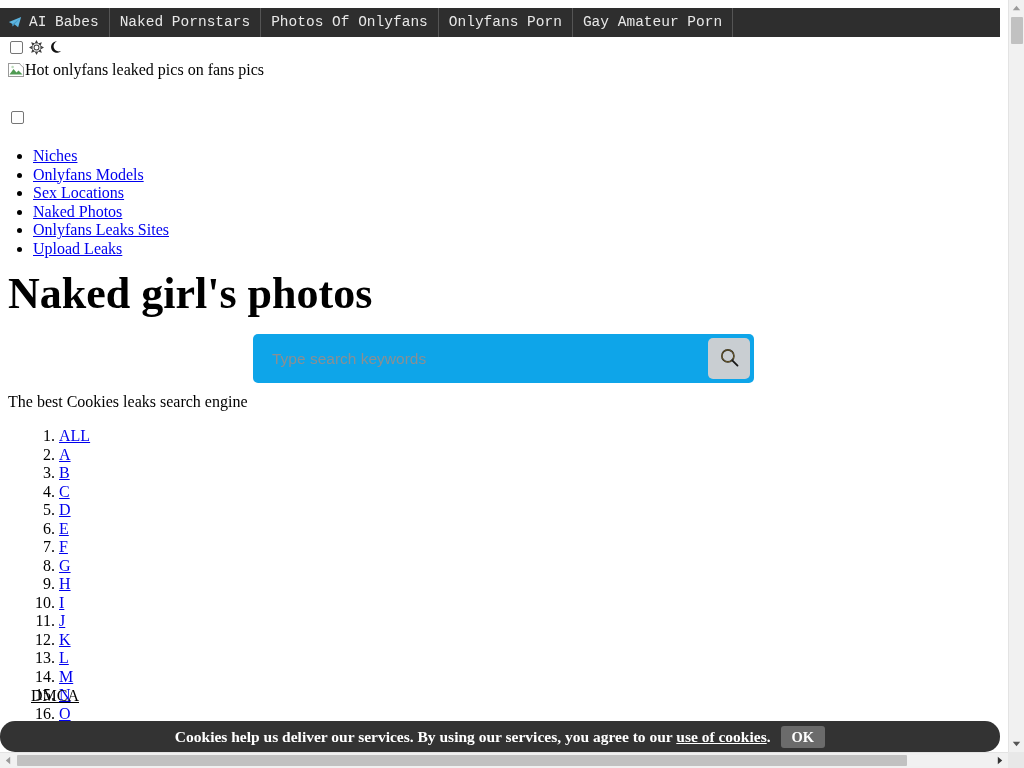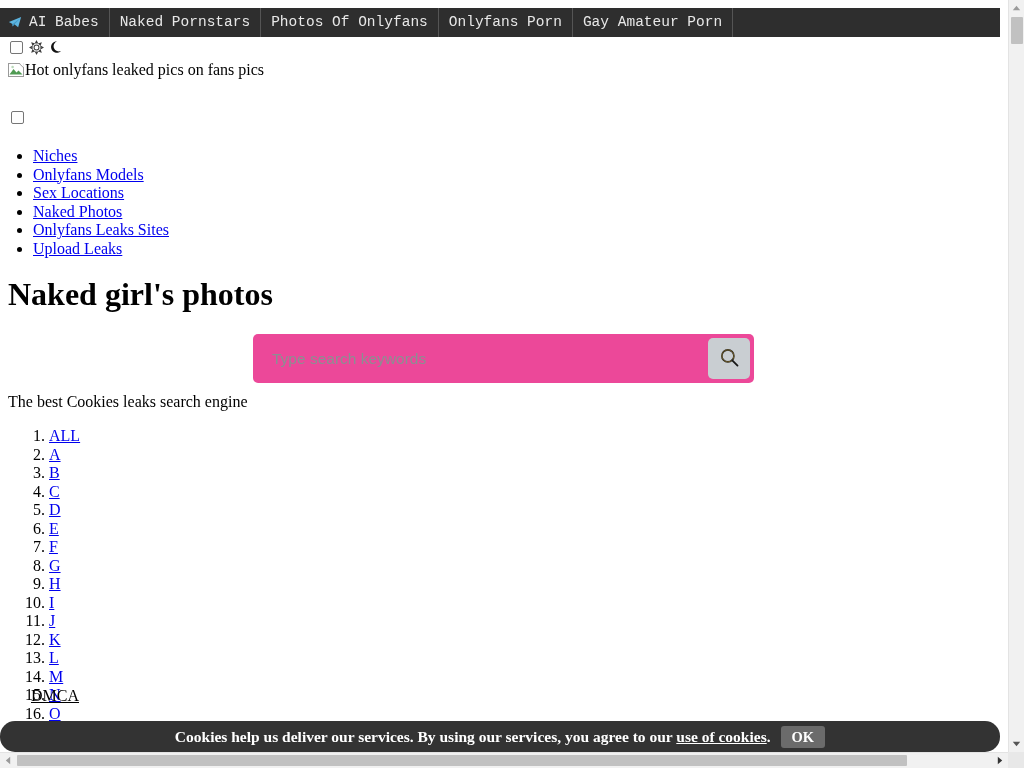--- a/index.html
+++ b/index.html
@@ -137,36 +137,36 @@
     text-decoration: underline;
     cursor: pointer;
   }
 
   
   #page-title {
     position: absolute;
     left: 8px;
     top: 274px;
     margin: 0;
-    font-size: 32px;
+    font-size: 44px;
     font-weight: bold;
     font-family: "Liberation Serif", serif;
     letter-spacing: 0px;
     line-height: 40px;
     color: #000;
   }
 
   
   #search-form {
     position: absolute;
     left: 253px;
     top: 334px;
     width: 501px;
     height: 49px;
-    background: #ec4899;
+    background: #0ea5e9;
     border-radius: 5px;
     box-sizing: border-box;
     display: flex;
     align-items: center;
     padding: 4px;
   }
   #search-input {
     flex: 1 1 auto;
     height: 41px;
     border: none;
@@ -202,21 +202,21 @@
     top: 393px;
     font-size: 16px;
     line-height: 18px;
     color: #000;
     white-space: nowrap;
   }
 
   
   #alpha-list {
     position: absolute;
-    left: 5px;
+    left: 15px;
     top: 427px;
     margin: 0;
     padding-left: 44px;
     list-style: decimal;
   }
   #alpha-list li {
     font-size: 16px;
     line-height: 18.5px;
     margin: 0;
     padding: 0;

